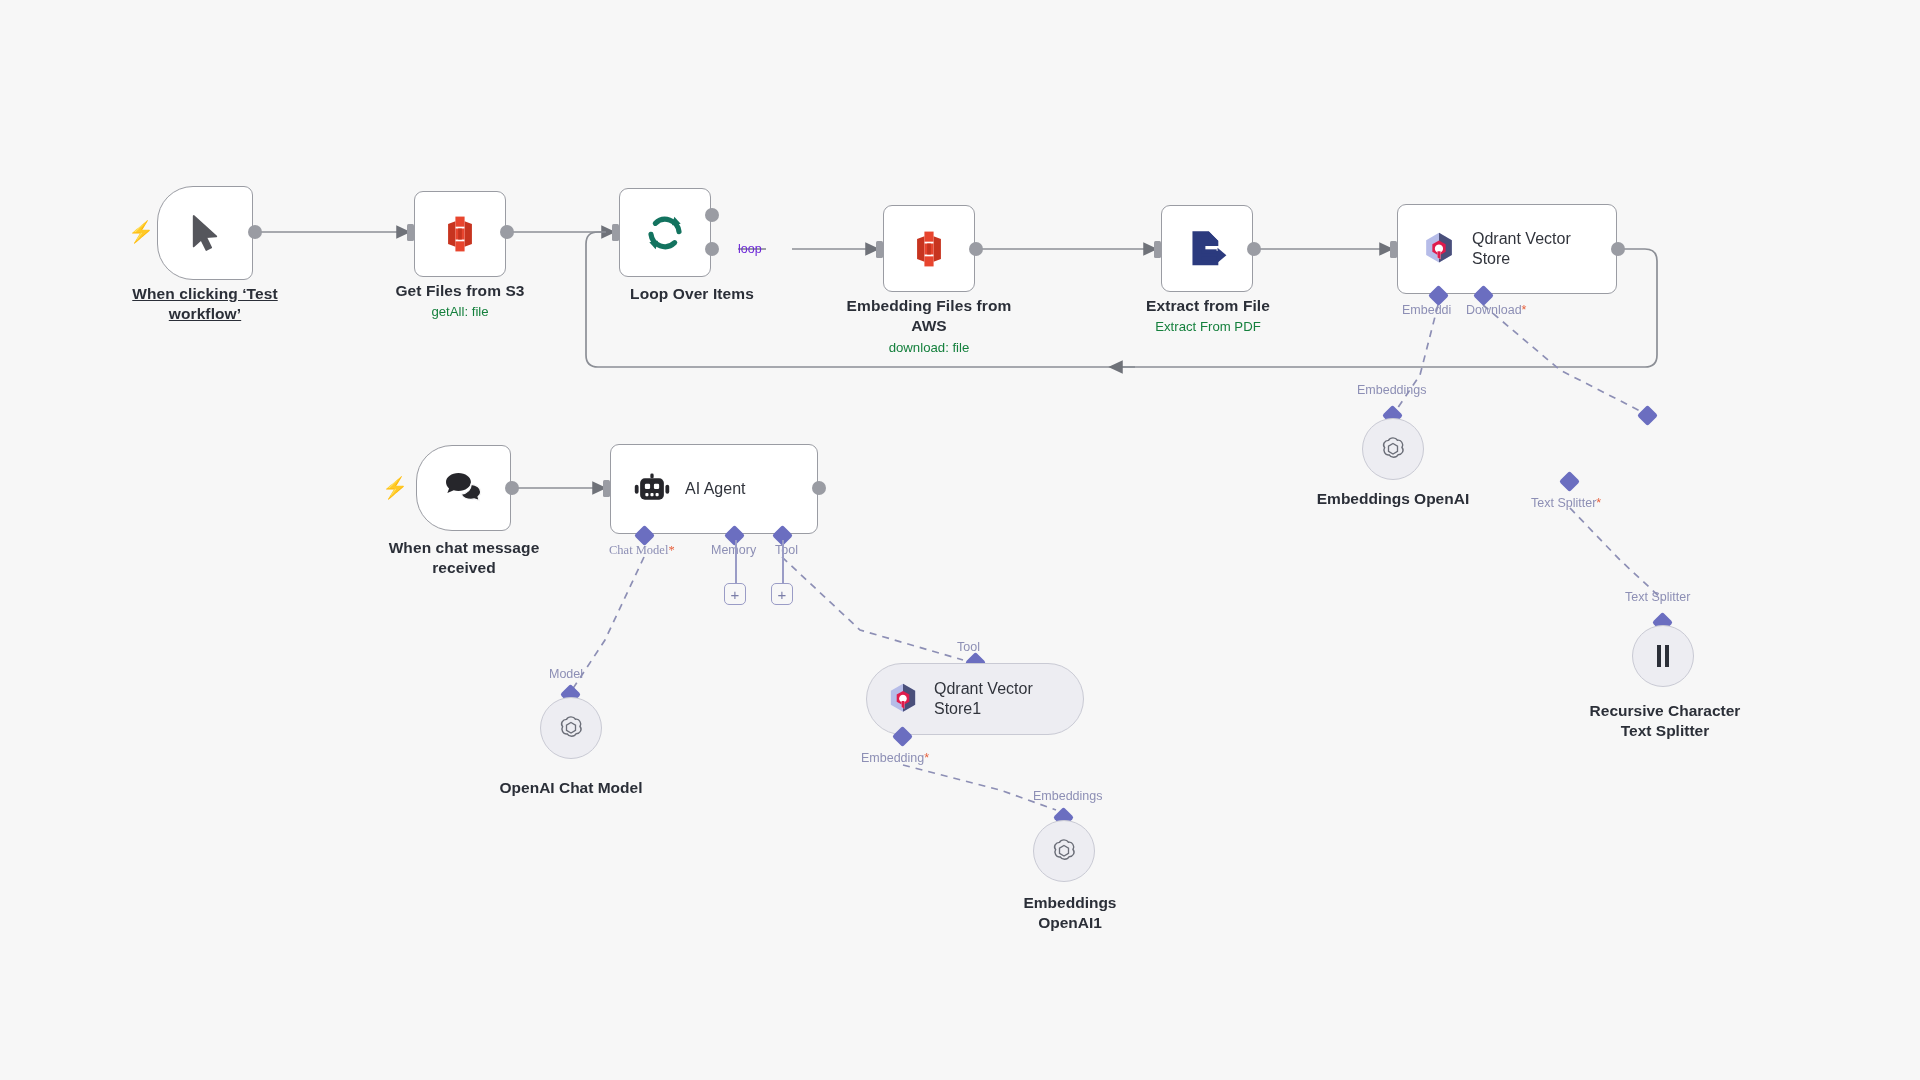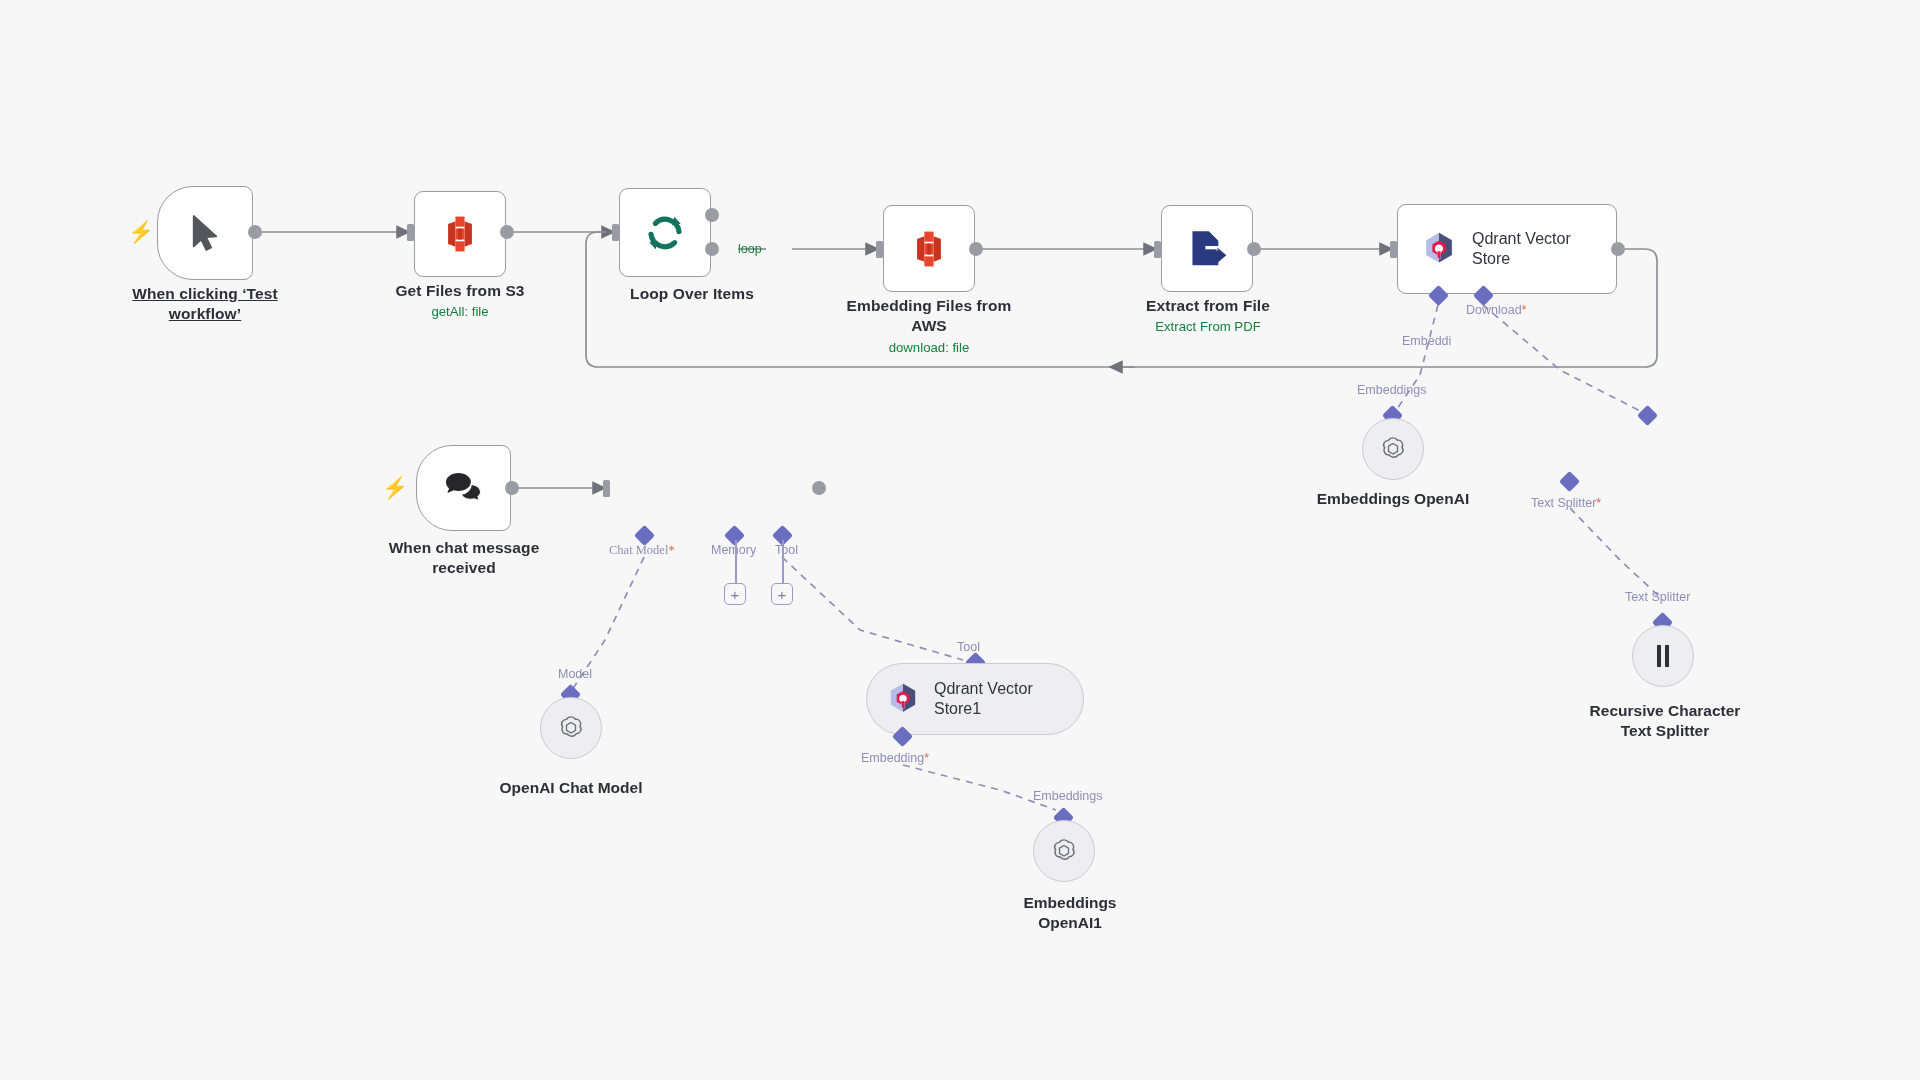--- a/index.html
+++ b/index.html
@@ -56,21 +56,21 @@
   
   .port-out {
     position: absolute; width: 14px; height: 14px;
     border-radius: 50%; background: #9a9ca3;
   }
   .port-in {
     position: absolute; width: 7px; height: 17px;
     background: #9a9ca3; border-radius: 1.5px;
   }
   .port-label {
-    position: absolute; font-size: 12.5px; color: #15803d;
+    position: absolute; font-size: 12.5px; color: #6d28d9;
     white-space: nowrap;
     padding-left: 16px;
   }
 
   
   .subnode-circle {
     position: absolute;
     width: 62px; height: 62px; border-radius: 50%;
     background: #ededf2;
     border: 1.4px solid #c9cad4;
@@ -244,21 +244,21 @@
       <path d="M20 15.3 a4.3 4.3 0 1 1 -0.1 0 M18.4 18.6 h3.2 v12.3 l-3.2 -1.9 Z" fill="#fff"></path>
       <path d="M18.4 22.3 h3.2 v8.6 l-3.2 -1.9 Z" fill="#e01b4c"></path>
     </svg>
     <div class="inline-title">Qdrant Vector
 Store</div>
   </div>
   <div class="port-out" style="left:1611px; top:242px;"></div>
 
   <div class="diamond" style="left:1431px; top:288px;"></div>
   <div class="diamond" style="left:1476px; top:288px;"></div>
-  <div class="conn-label" style="left:1402px; top:303px;margin-top:31px;">Embeddi</div>
+  <div class="conn-label" style="left:1402px; top:303px;">Embeddi</div>
   <div class="conn-label" style="left:1466px; top:303px;"><span>Download</span><span class="req">*</span></div>
 
   <div class="conn-label" style="left:1357px; top:383px;">Embeddings</div>
   <div class="diamond" style="left:1385px; top:408px;"></div>
   <div class="subnode-circle" style="left:1362px; top:418px;">
     <svg class="ico" width="30" height="30" viewBox="0 0 24 24">
       <path d="M12 3.1c1.9 0 3.1 1.1 3.6 1.9 1-.2 2.6 0 3.6 1.8 1 1.7.5 3.2 0 4 .6.7 1.3 2.1.4 3.8-1 1.7-2.5 2-3.5 2-.5.9-1.7 2-3.6 2s-3.1-1.1-3.6-1.9c-1 .2-2.6 0-3.6-1.8-1-1.7-.5-3.2 0-4-.6-.7-1.3-2.1-.4-3.8 1-1.7 2.5-2 3.5-2 .5-.9 1.7-2 3.6-2z" fill="none" stroke="#6b6e78" stroke-width="1.15"></path>
       <path d="M12 7.6 L15.6 9.7 L15.6 13.9 L12 16 L8.4 13.9 L8.4 9.7 Z" fill="none" stroke="#6b6e78" stroke-width="1.05"></path>
     </svg>
   </div>
@@ -285,36 +285,50 @@
     <svg class="ico" width="42" height="36" viewBox="0 0 30 26">
       <path d="M11 2.2c5 0 9 2.9 9 6.5S16 15.2 11 15.2c-1.2 0-2.4-.2-3.4-.5L3 16.6l1.2-3.3C2.8 12.1 2 10.5 2 8.7 2 5.1 6 2.2 11 2.2z" fill="#26262b"></path>
       <path d="M20.2 10.3c4 .4 6.9 2.7 6.9 5.5 0 1.4-.7 2.7-1.9 3.6l.9 2.7-3.7-1.2c-.8.2-1.6.3-2.4.3-3.4 0-6.3-1.6-7-3.8 3.9-.5 6.9-3 7.2-7.1z" fill="#26262b" stroke="#f7f7f7" stroke-width="1"></path>
     </svg>
   </div>
   <div class="node-title" style="left:380px; top:538px; width:168px;">When chat message
 received</div>
   <div class="port-out" style="left:505px; top:481px;"></div>
 
   <div class="port-in" style="left:603px; top:480px;"></div>
+  <div class="node wide" style="left:610px; top:444px; width:208px; height:90px;">
+    <svg class="ico" width="38" height="34" viewBox="0 0 32 28">
+      <rect x="14.6" y="1" width="2.8" height="4" rx="1.2" fill="#26262b"></rect>
+      <rect x="6" y="5" width="20" height="18" rx="4" fill="#26262b"></rect>
+      <rect x="1.5" y="10.5" width="3.2" height="7.5" rx="1.6" fill="#26262b"></rect>
+      <rect x="27.3" y="10.5" width="3.2" height="7.5" rx="1.6" fill="#26262b"></rect>
+      <rect x="10" y="9.6" width="4.4" height="4.4" rx="1" fill="#fff"></rect>
+      <rect x="17.6" y="9.6" width="4.4" height="4.4" rx="1" fill="#fff"></rect>
+      <rect x="10.4" y="17.4" width="2.6" height="2.6" rx=".8" fill="#fff"></rect>
+      <rect x="14.7" y="17.4" width="2.6" height="2.6" rx=".8" fill="#fff"></rect>
+      <rect x="19" y="17.4" width="2.6" height="2.6" rx=".8" fill="#fff"></rect>
+    </svg>
+    <div class="inline-title">AI Agent</div>
+  </div>
   <div class="port-out" style="left:812px; top:481px;"></div>
 
   <div class="diamond" style="left:637px; top:528px;"></div>
   <div class="diamond" style="left:727px; top:528px;"></div>
   <div class="diamond" style="left:775px; top:528px;"></div>
 
   <div class="conn-label" style="left:609px; top:543px;font-family:Liberation Serif, serif;"><span>Chat Model</span><span class="req">*</span></div>
   <div class="conn-label" style="left:711px; top:543px;">Memory</div>
   <div class="conn-label" style="left:775px; top:543px;">Tool</div>
 
   <div class="plus-stem" style="left:735px; top:540px; height:44px;"></div>
   <div class="plus-stem" style="left:782px; top:540px; height:44px;"></div>
   <div class="plus-btn" style="left:724px; top:583px;">+</div>
   <div class="plus-btn" style="left:771px; top:583px;">+</div>
 
-  <div class="conn-label" style="left:549px; top:667px;margin-left:9px;">Model</div>
+  <div class="conn-label" style="left:549px; top:667px;">Model</div>
   <div class="diamond" style="left:563px; top:687px;"></div>
   <div class="subnode-circle" style="left:540px; top:697px;">
     <svg class="ico" width="30" height="30" viewBox="0 0 24 24">
       <path d="M12 3.1c1.9 0 3.1 1.1 3.6 1.9 1-.2 2.6 0 3.6 1.8 1 1.7.5 3.2 0 4 .6.7 1.3 2.1.4 3.8-1 1.7-2.5 2-3.5 2-.5.9-1.7 2-3.6 2s-3.1-1.1-3.6-1.9c-1 .2-2.6 0-3.6-1.8-1-1.7-.5-3.2 0-4-.6-.7-1.3-2.1-.4-3.8 1-1.7 2.5-2 3.5-2 .5-.9 1.7-2 3.6-2z" fill="none" stroke="#6b6e78" stroke-width="1.15"></path>
       <path d="M12 7.6 L15.6 9.7 L15.6 13.9 L12 16 L8.4 13.9 L8.4 9.7 Z" fill="none" stroke="#6b6e78" stroke-width="1.05"></path>
     </svg>
   </div>
   <div class="sub-title" style="left:476px; top:778px; width:190px;">OpenAI Chat Model</div>
 
   <div class="conn-label" style="left:957px; top:640px;">Tool</div>

